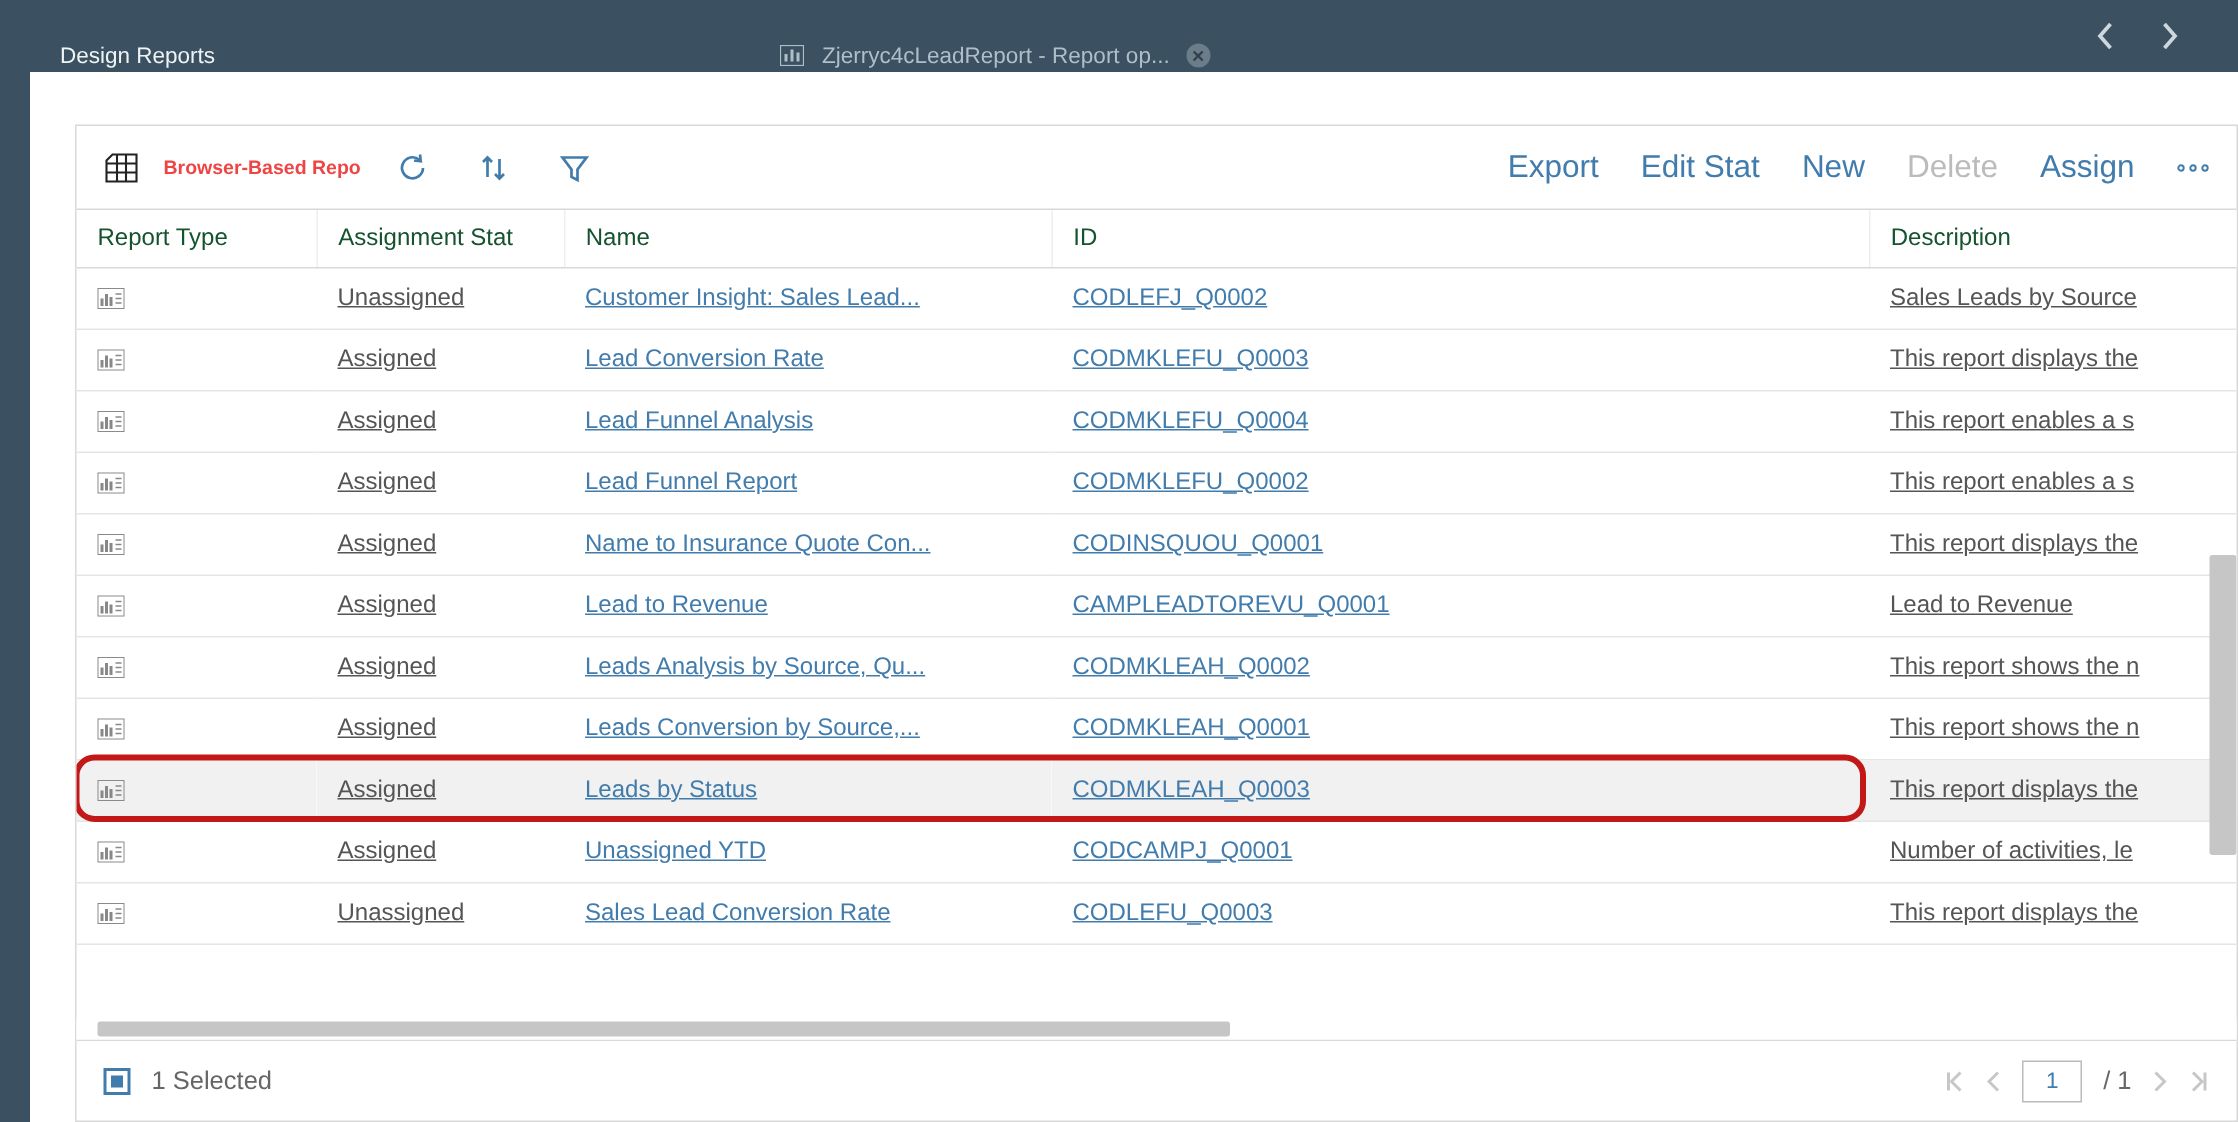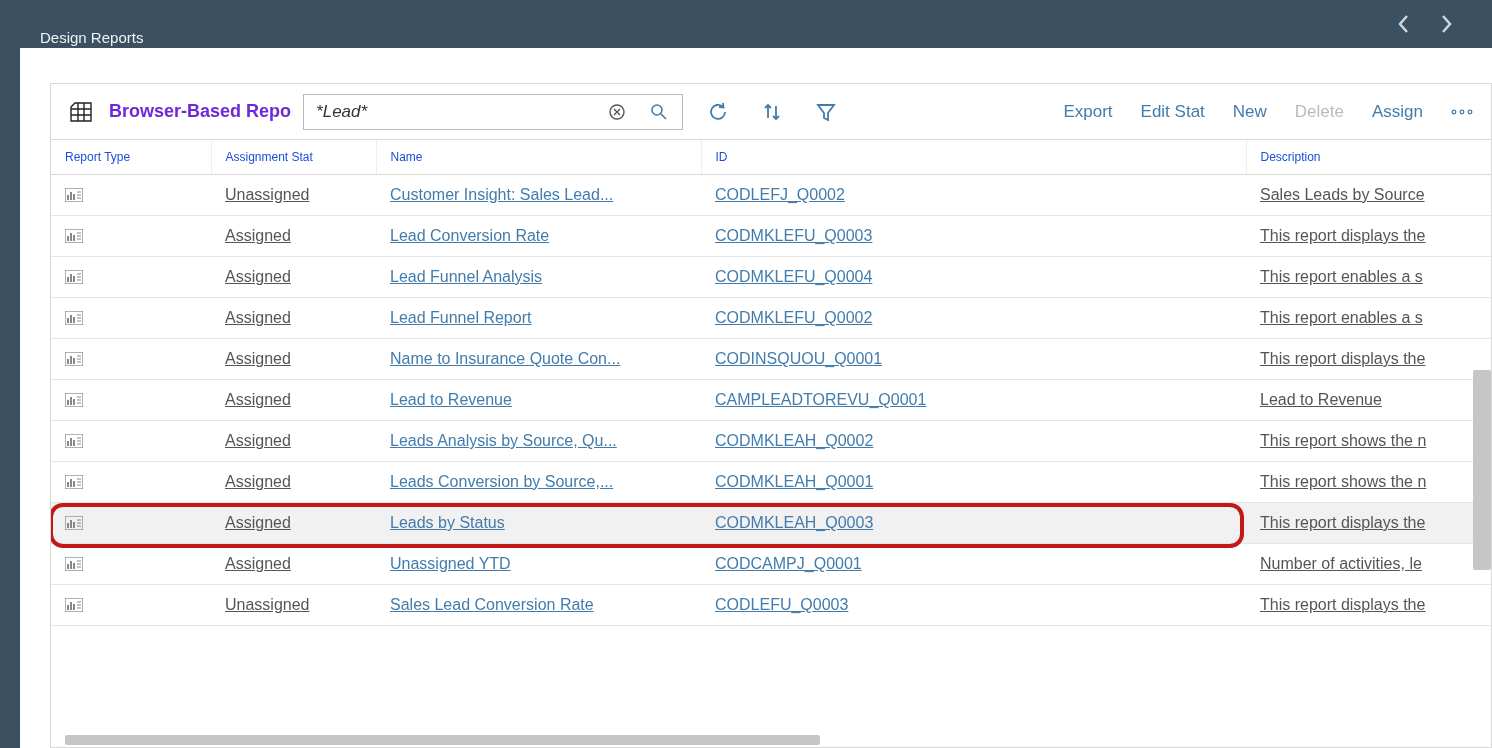--- a/index.html
+++ b/index.html
@@ -18,35 +18,35 @@
   
   .left-rail { position: absolute; left: 0; top: 0; bottom: 0; width: 20px; background: #3b5161; }
   
   
   .main { position: absolute; left: 20px; top: 48px; right: 0; bottom: 0; background: #fff; display: flex; flex-direction: column; }
   .content-wrap { margin: 35px 0 0 30px; border: 1px solid #d9d9d9; display: flex; flex-direction: column; flex: 1; min-height: 0; }
   
   
   .toolbar { height: 56px; display: flex; align-items: center; padding: 0 18px; gap: 16px; border-bottom: 1px solid #d9d9d9; }
   .toolbar .tb-icon { color: #222; font-size: 20px; }
-  .toolbar .tb-title { font-weight: bold; color: #6d28d9; font-size: 18px; white-space: nowrap; overflow: hidden; }
+  .toolbar .tb-title { font-weight: bold; color: #ef4444; font-size: 13px; white-space: nowrap; overflow: hidden; }
   .searchbox { display: flex; align-items: center; border: 1px solid #b8b8b8; height: 36px; flex: 0 0 380px; margin-left: -4px; }
   .searchbox input { border: none; outline: none; height: 100%; padding: 0 12px; flex: 1; font-size: 17px; color: #333; font-style: italic; min-width: 0; }
   .searchbox .clear { color: #555; font-size: 18px; padding: 0 10px; cursor: pointer; }
   .searchbox .go { color: #427cac; font-size: 18px; padding: 0 14px; cursor: pointer; }
   .tool-btn { color: #427cac; font-size: 22px; cursor: pointer; padding: 0 8px; }
   .toolbar-actions { margin-left: auto; display: flex; align-items: center; gap: 28px; }
-  .act-link { color: #427cac; font-size: 17px; cursor: pointer; }
+  .act-link { color: #427cac; font-size: 21px; cursor: pointer; }
   .act-link.disabled { color: #bbbbbb; cursor: default; }
   .more-dots { color: #427cac; font-size: 20px; letter-spacing: 2px; cursor: pointer; }
   
   
   .table-scroll { flex: 1; overflow: hidden; position: relative; }
   .tbl { width: 100%; border-collapse: collapse; table-layout: fixed; }
-  .tbl th { text-align: left; font-weight: 400; color: #1d4ed8; padding: 10px 14px; border-bottom: 1px solid #d9d9d9; border-right: 1px solid #eee; font-size: 12px; background: #fff; white-space: nowrap; overflow: hidden; text-overflow: ellipsis; }
+  .tbl th { text-align: left; font-weight: 400; color: #14532d; padding: 10px 14px; border-bottom: 1px solid #d9d9d9; border-right: 1px solid #eee; font-size: 16px; background: #fff; white-space: nowrap; overflow: hidden; text-overflow: ellipsis; }
   .tbl td { padding: 11px 14px; border-bottom: 1px solid #e5e5e5; color: #555; font-size: 16px; white-space: nowrap; overflow: hidden; text-overflow: ellipsis; text-decoration: underline; }
   .tbl td.link { color: #427cac; cursor: pointer; }
   .tbl tr.selected td { background: #f1f1f1; }
   .row-icon { color: #888; }
   
   .col-type { width: 160px; }
   .col-status { width: 165px; }
   .col-name { width: 325px; }
   .col-id { width: 545px; }
   .col-desc { width: 270px; }
@@ -69,20 +69,32 @@
   svg { display: block; }
 </style>
 </head>
 <body>
 
 <div class="left-rail"></div>
 
 <div class="top-bar">
   <div class="top-tab primary">
     <span>Design Reports</span>
+  </div>
+  <div class="top-tab secondary">
+    <span class="tab-icon">
+      <svg width="16" height="14" viewBox="0 0 16 14">
+          <rect x="0" y="0" width="16" height="14" fill="none" stroke="#aebfc9" stroke-width="1.5"></rect>
+          <rect x="3" y="6" width="2" height="5" fill="#aebfc9"></rect>
+          <rect x="7" y="3" width="2" height="8" fill="#aebfc9"></rect>
+          <rect x="11" y="5" width="2" height="6" fill="#aebfc9"></rect>
+        </svg>
+    </span>
+    <span>Zjerryc4cLeadReport - Report op...</span>
+    <span class="close-x">✕</span>
   </div>
   <div class="top-nav-arrows">
     <span>
       <svg width="12" height="20" viewBox="0 0 12 20">
           <path d="M9 2 L2 10 L9 18" fill="none" stroke="#cdd7dd" stroke-width="2.5"></path>
         </svg>
     </span>
     <span>
       <svg width="12" height="20" viewBox="0 0 12 20">
           <path d="M3 2 L10 10 L3 18" fill="none" stroke="#cdd7dd" stroke-width="2.5"></path>
@@ -94,35 +106,20 @@
 <div class="main">
   <div class="content-wrap">
 
     <div class="toolbar">
       <span class="tb-icon">
         <svg width="24" height="22" viewBox="0 0 24 22">
             <path d="M2 6 L6 2 L22 2 L22 20 L2 20 Z M2 8 H22 M2 14 H22 M9 2 V20 M15 2 V20" fill="none" stroke="#222" stroke-width="1.4"></path>
           </svg>
       </span>
       <span class="tb-title">Browser-Based Repo</span>
-      <div class="searchbox">
-        <input type="text" value="*Lead*" style="">
-        <span class="clear">
-          <svg width="18" height="18" viewBox="0 0 18 18">
-              <circle cx="9" cy="9" r="7" fill="none" stroke="#555" stroke-width="1.4"></circle>
-              <path d="M6 6 L12 12 M12 6 L6 12" stroke="#555" stroke-width="1.4"></path>
-            </svg>
-        </span>
-        <span class="go">
-          <svg width="18" height="18" viewBox="0 0 18 18">
-              <circle cx="7" cy="7" r="5" fill="none" stroke="#427cac" stroke-width="1.6"></circle>
-              <path d="M11 11 L16 16" stroke="#427cac" stroke-width="1.6"></path>
-            </svg>
-        </span>
-      </div>
       <span class="tool-btn">
         <svg width="22" height="22" viewBox="0 0 22 22">
             <path d="M18 11 A7 7 0 1 1 15.5 5.5" fill="none" stroke="#427cac" stroke-width="1.8"></path>
             <path d="M16 2 L16.5 6.5 L12 6" fill="none" stroke="#427cac" stroke-width="1.8"></path>
           </svg>
       </span>
       <span class="tool-btn">
         <svg width="22" height="22" viewBox="0 0 22 22">
             <path d="M7 4 L7 17 M4 7 L7 4 L10 7 M15 18 L15 5 M12 15 L15 18 L18 15" fill="none" stroke="#427cac" stroke-width="1.8"></path>
           </svg>
@@ -328,15 +325,43 @@
           </tbody>
       </table>
       <div class="highlight-ring" id="ring" style="display: block; left: -2px; top: 362.5px; width: 1195px; height: 45px;"></div>
       <div class="vscroll"></div>
     </div>
 
     <div class="hscroll-wrap">
       <div class="hscroll"></div>
     </div>
 
+    <div class="footer">
+      <div class="sel-box"></div>
+      <span>1 Selected</span>
+      <div class="pager">
+        <span class="pg-dis">
+          <svg width="14" height="16" viewBox="0 0 14 16">
+              <path d="M3 2 V14 M11 2 L5 8 L11 14" fill="none" stroke="currentColor" stroke-width="2"></path>
+            </svg>
+        </span>
+        <span class="pg-dis">
+          <svg width="10" height="16" viewBox="0 0 10 16">
+              <path d="M8 2 L2 8 L8 14" fill="none" stroke="currentColor" stroke-width="2"></path>
+            </svg>
+        </span>
+        <input type="text" value="1" style="">
+        <span class="of">/ 1</span>
+        <span class="pg-dis">
+          <svg width="10" height="16" viewBox="0 0 10 16">
+              <path d="M2 2 L8 8 L2 14" fill="none" stroke="currentColor" stroke-width="2"></path>
+            </svg>
+        </span>
+        <span class="pg-dis">
+          <svg width="14" height="16" viewBox="0 0 14 16">
+              <path d="M3 2 L9 8 L3 14 M11 2 V14" fill="none" stroke="currentColor" stroke-width="2"></path>
+            </svg>
+        </span>
+      </div>
+    </div>
 
   </div>
 </div>
 
 </body></html>

